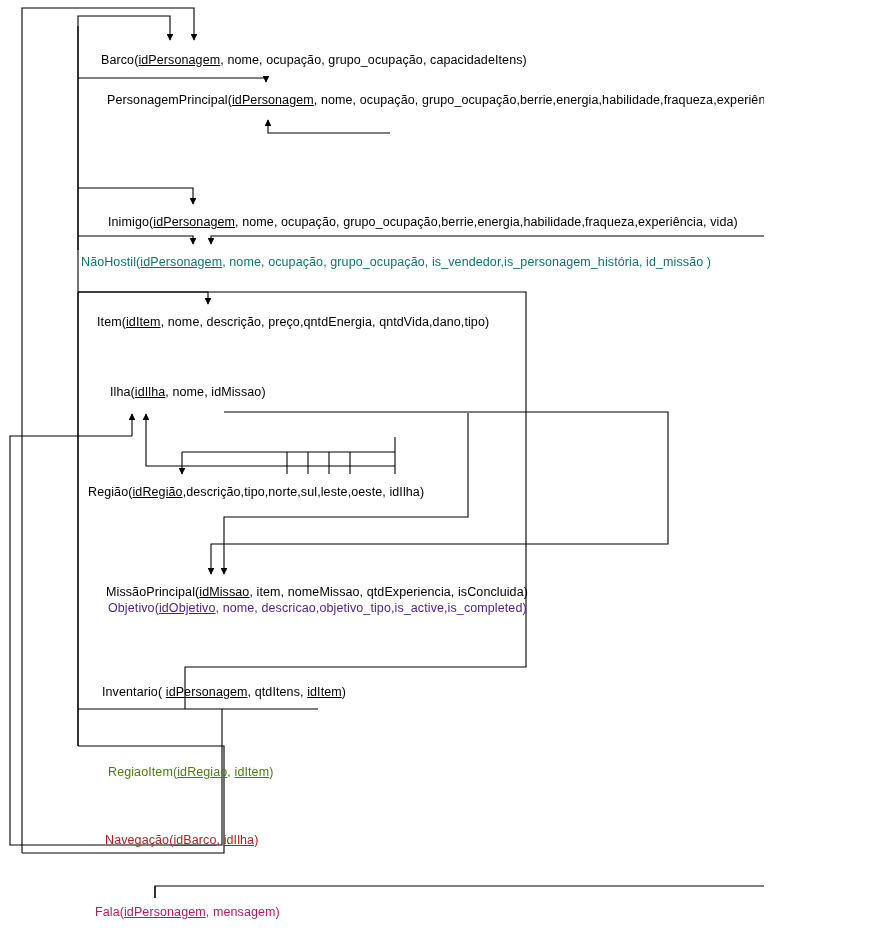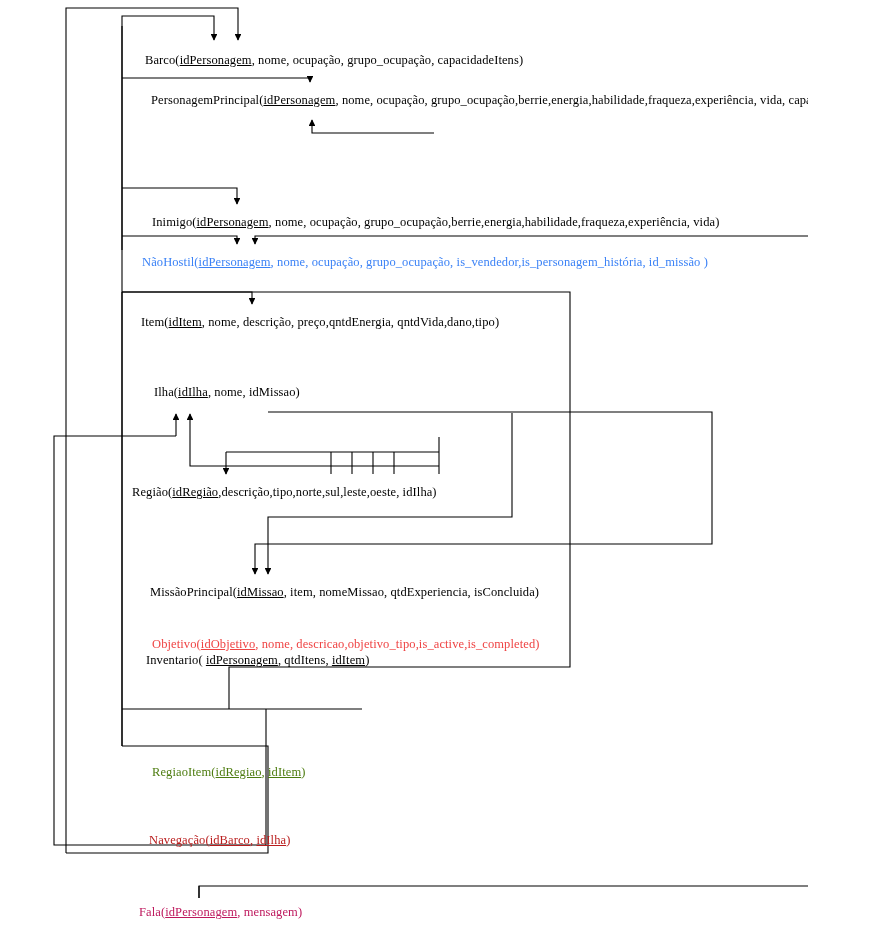--- a/index.html
+++ b/index.html
@@ -6,23 +6,22 @@
   html, body {
     margin: 0;
     padding: 0;
     background: #ffffff;
   }
   #canvas {
     position: relative;
     width: 764px;
     height: 928px;
     background: #ffffff;
-    font-family: Liberation Serif, serif;
+    font-family: Liberation Sans, sans-serif;
     overflow: hidden;
-    margin-left: 44px;
   }
   #wires {
     position: absolute;
     left: 0;
     top: 0;
     width: 878px;
     height: 928px;
     pointer-events: none;
   }
   .relation {
@@ -111,23 +110,23 @@
       <path d="M 155 886 L 155 898"></path>
 
     </g>
   </svg>
 
   <div></div>
 
 <div class="relation" style="left: 101px; top: 52px; color: rgb(0, 0, 0);"><span class="name">Barco</span><span>(</span><span class="u">idPersonagem</span><span class="attrs">, nome, ocupação, grupo_ocupação, capacidadeItens)</span></div>
     <div class="relation" style="left: 107px; top: 92px; color: rgb(0, 0, 0);"><span class="name">PersonagemPrincipal</span><span>(</span><span class="u">idPersonagem</span><span class="attrs">, nome, ocupação, grupo_ocupação,berrie,energia,habilidade,fraqueza,experiência, vida, capacidadeItens )</span></div>
     <div class="relation" style="left: 108px; top: 214px; color: rgb(0, 0, 0);"><span class="name">Inimigo</span><span>(</span><span class="u">idPersonagem</span><span class="attrs">, nome, ocupação, grupo_ocupação,berrie,energia,habilidade,fraqueza,experiência, vida)</span></div>
-    <div class="relation" style="left: 98px; top: 254px; color: #3b82f6;"><span class="name">NãoHostil</span><span>(</span><span class="u">idPersonagem</span><span class="attrs">, nome, ocupação, grupo_ocupação, is_vendedor,is_personagem_história, id_missão )</span></div>
+    <div class="relation" style="left: 81px; top: 254px; color: #0f766e;"><span class="name">NãoHostil</span><span>(</span><span class="u">idPersonagem</span><span class="attrs">, nome, ocupação, grupo_ocupação, is_vendedor,is_personagem_história, id_missão )</span></div>
     <div class="relation" style="left: 97px; top: 314px; color: rgb(0, 0, 0); text-align: center;"><span class="name">Item</span><span>(</span><span class="u">idItem</span><span class="attrs">, nome, descrição, preço,qntdEnergia, qntdVida,dano,tipo)</span></div>
     <div class="relation" style="left: 110px; top: 384px; color: rgb(0, 0, 0);"><span class="name">Ilha</span><span>(</span><span class="u">idIlha</span><span class="attrs">, nome, idMissao)</span></div>
     <div class="relation" style="left: 106px; top: 584px; color: rgb(0, 0, 0);"><span class="name">MissãoPrincipal</span><span>(</span><span class="u">idMissao</span><span class="attrs">, item, nomeMissao, qtdExperiencia, isConcluida)</span></div>
     <div class="relation" style="left: 88px; top: 484px; color: rgb(0, 0, 0);"><span class="name">Região</span><span>(</span><span class="u">idRegião</span><span class="attrs">,descrição,tipo,norte,sul,leste,oeste, idIlha)</span></div>
-    <div class="relation" style="left: 108px; top: 636px; color: #ef4444;"><span class="name">Objetivo</span><span>(</span><span class="u">idObjetivo</span><span class="attrs">, nome, descricao,objetivo_tipo,is_active,is_completed)</span></div>
-    <div class="relation" style="left: 102px; top: 652px; color: rgb(0, 0, 0); text-align: right;"><span class="name">Inventario</span><span>( </span><span class="u">idPersonagem</span><span class="attrs">, qtdItens, </span><span class="u">idItem</span><span>)</span></div>
+    <div class="relation" style="left: 108px; top: 600px; color: #4c1d95;"><span class="name">Objetivo</span><span>(</span><span class="u">idObjetivo</span><span class="attrs">, nome, descricao,objetivo_tipo,is_active,is_completed)</span></div>
+    <div class="relation" style="left: 102px; top: 684px; color: rgb(0, 0, 0); text-align: right;"><span class="name">Inventario</span><span>( </span><span class="u">idPersonagem</span><span class="attrs">, qtdItens, </span><span class="u">idItem</span><span>)</span></div>
     <div class="relation" style="left: 108px; top: 764px; color: #4d7c0f;"><span class="name">RegiaoItem</span><span>(</span><span class="u">idRegiao</span><span class="attrs">, </span><span class="u">idItem</span><span>)</span></div>
     <div class="relation" style="left: 105px; top: 832px; color: #b91c1c;"><span class="name">Navegação</span><span>(</span><span class="u">idBarco</span><span class="attrs">, </span><span class="u">idIlha</span><span>)</span></div>
     <div class="relation" style="left: 95px; top: 904px; color: #be185d;"><span class="name">Fala</span><span>(</span><span class="u">idPersonagem</span><span class="attrs">, mensagem)</span></div>
   </div>
 
 </body></html>

